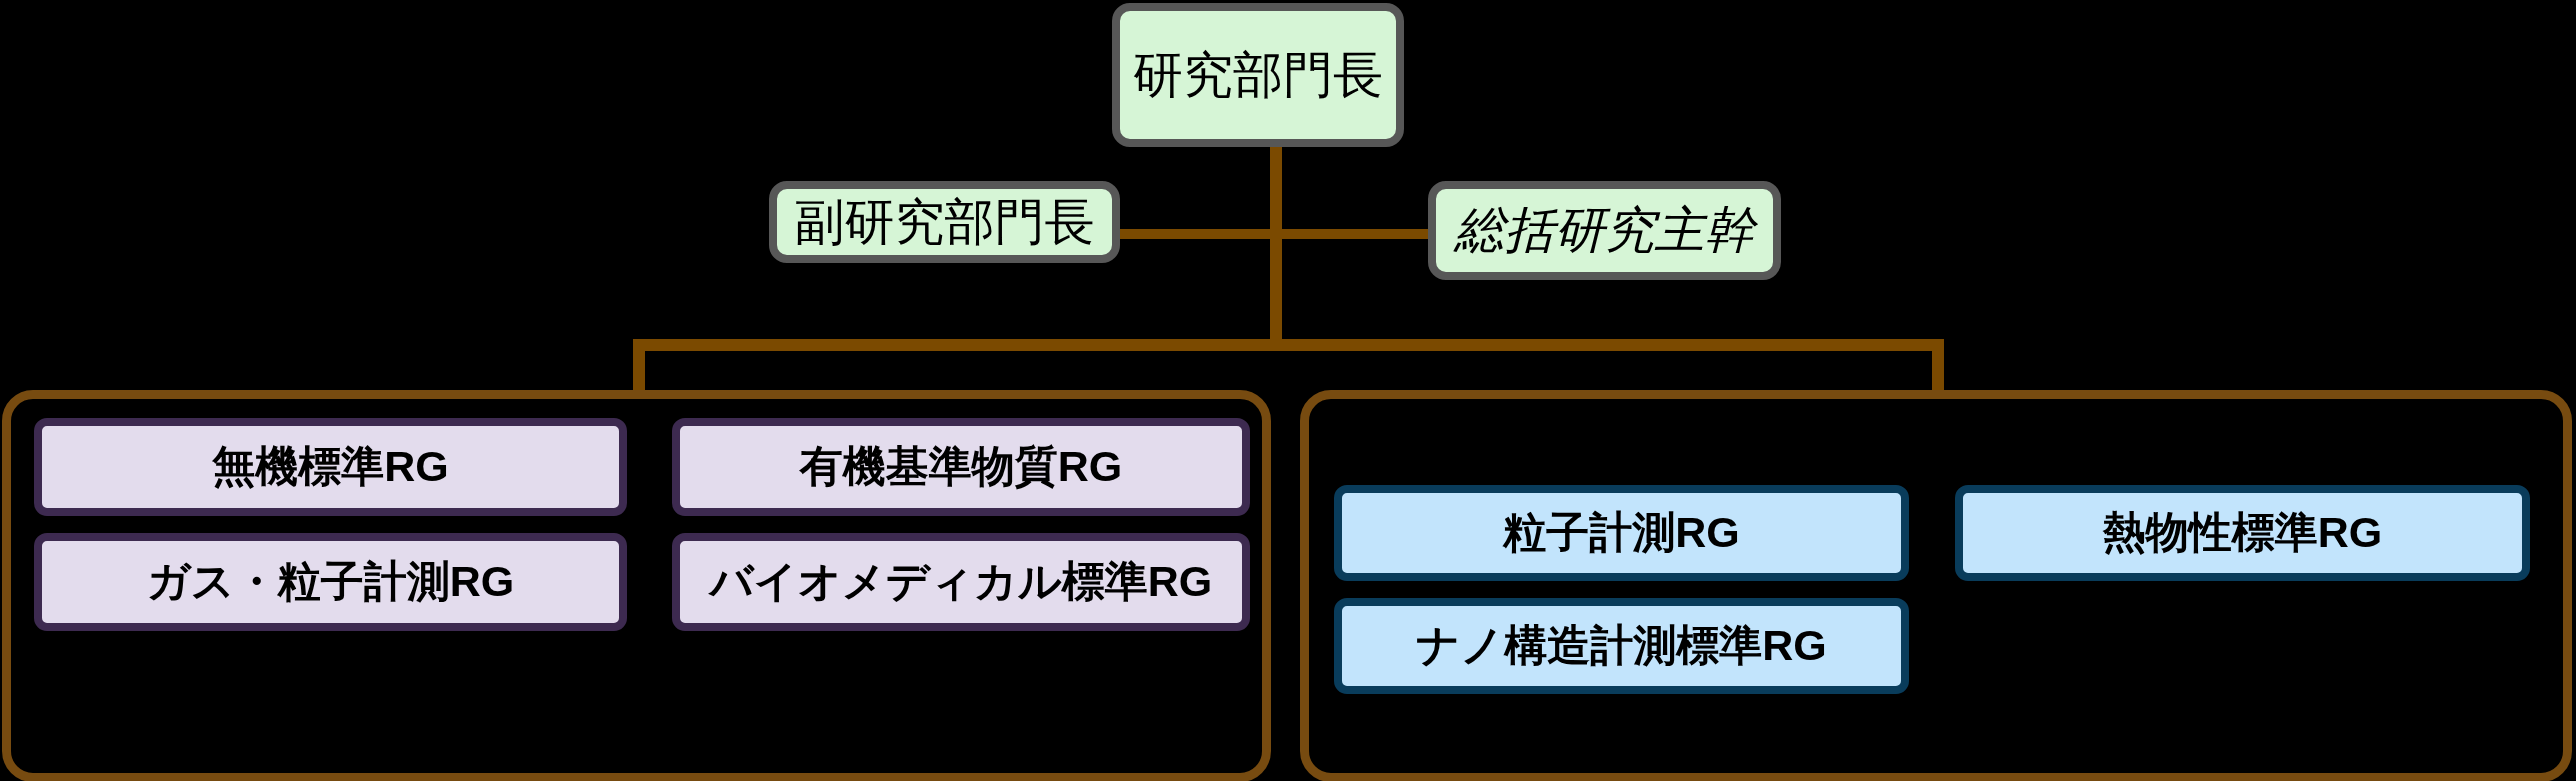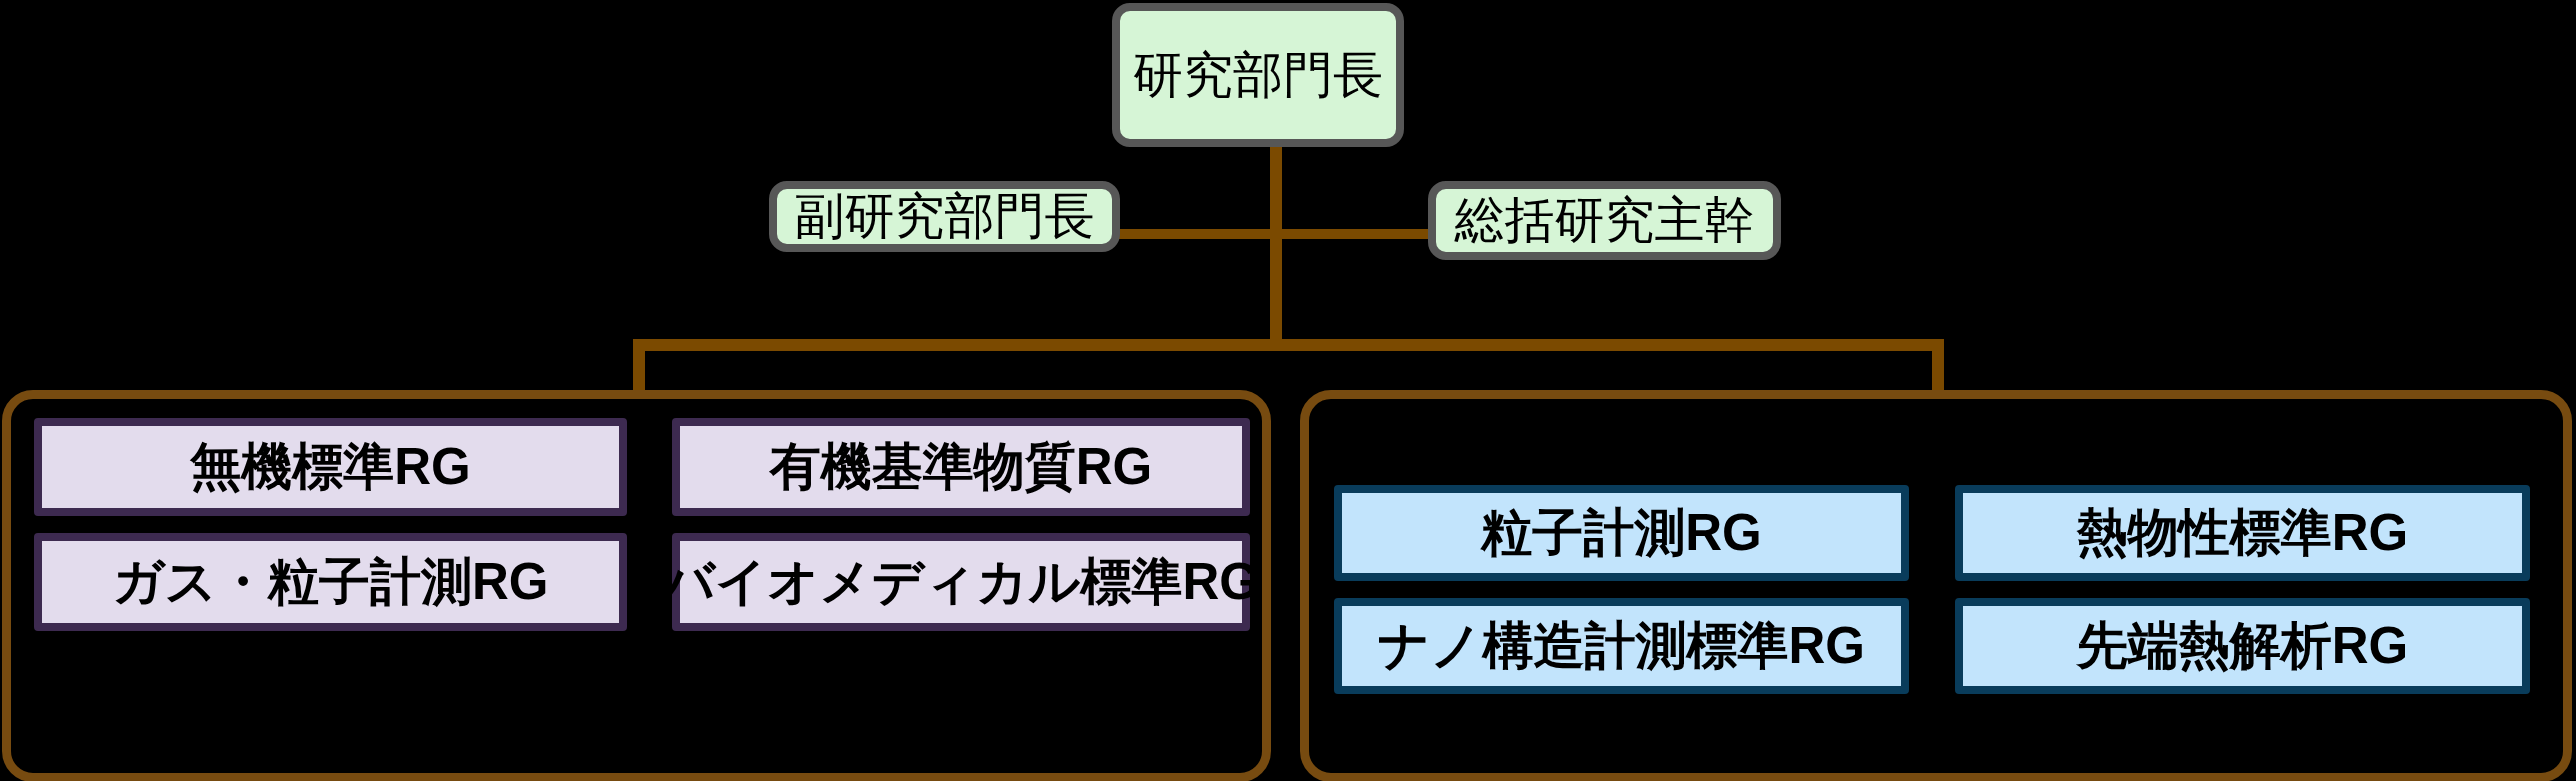--- a/index.html
+++ b/index.html
@@ -51,23 +51,23 @@
   .grid-right{
     left:1334px;top:485px;
     grid-template-columns:575px 575px;
     grid-template-rows:96px 96px;
     column-gap:46px;row-gap:17px;
   }
   .rg{
     box-sizing:border-box;
     display:flex;align-items:center;justify-content:center;
     color:var(--text);
-    font-size:51px;font-weight:700;
+    font-size:43px;font-weight:700;
     white-space:nowrap;
-    border-radius:4px;
+    border-radius:13px;
   }
   .rg-purple{
     background:var(--purple-fill);
     border:8.4px solid var(--purple-border);
   }
   .rg-blue{
     background:var(--blue-fill);
     border:8.4px solid var(--blue-border);
   }
 </style>
@@ -75,33 +75,32 @@
 <body>
 
 <div class="abs line" style="left:1270px;top:146px;width:12px;height:205px;"></div>
 <div class="abs line" style="left:1119px;top:229px;width:311px;height:10.2px;"></div>
 <div class="abs line" style="left:633px;top:339px;width:1311px;height:12px;"></div>
 <div class="abs line" style="left:633px;top:351px;width:12px;height:42px;"></div>
 <div class="abs line" style="left:1932px;top:351px;width:12px;height:42px;"></div>
 
 <div class="abs exec" style="left:1112px;top:3px;width:292px;height:144px;">研究部門長</div>
 
-<div class="abs exec" style="left:769px;top:181px;width:351px;height:71px;">副研究部門長</div>
+<div class="abs exec" style="left:769px;top:181px;width:351px;height:82px;">副研究部門長</div>
 
-<div class="abs exec" style="left:1428px;top:181px;width:353px;height:79px;">総括研究主幹</div>
+<div class="abs exec" style="left:1428px;top:181px;width:353px;height:99px;font-style:italic;">総括研究主幹</div>
 
 <div class="abs group" style="left:1.8px;top:390px;width:1269px;height:392px;"></div>
 <div class="abs group" style="left:1300px;top:390px;width:1272px;height:392px;"></div>
 
 <div class="abs grid grid-left">
   <div class="rg rg-purple">無機標準RG</div>
   <div class="rg rg-purple">有機基準物質RG</div>
   <div class="rg rg-purple">ガス・粒子計測RG</div>
   <div class="rg rg-purple">バイオメディカル標準RG</div>
 </div>
 
 <div class="abs grid grid-right">
   <div class="rg rg-blue">粒子計測RG</div>
   <div class="rg rg-blue">熱物性標準RG</div>
   <div class="rg rg-blue">ナノ構造計測標準RG</div>
-  <div class="rg rg-blue">先端熱解析RG</div>
 </div>
 
 
 </body></html>

